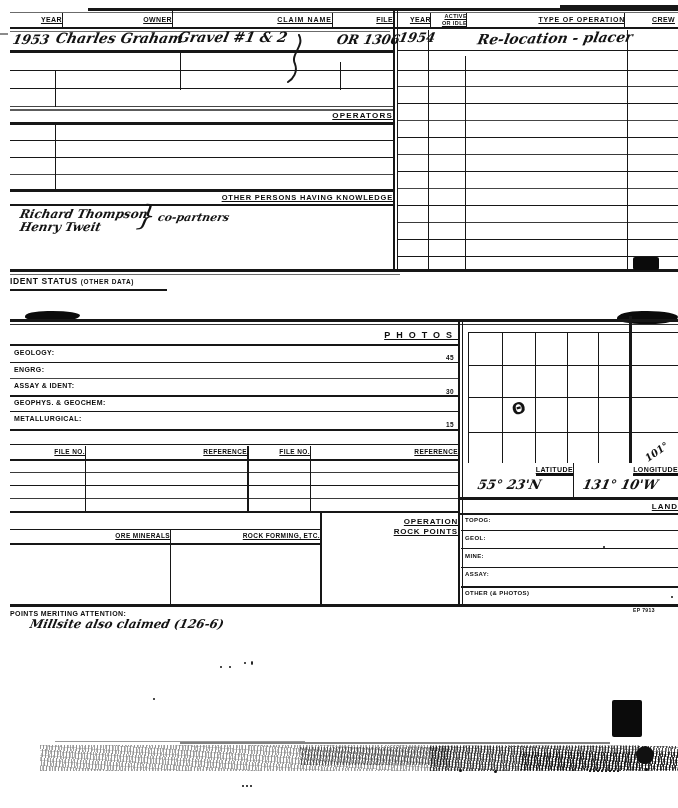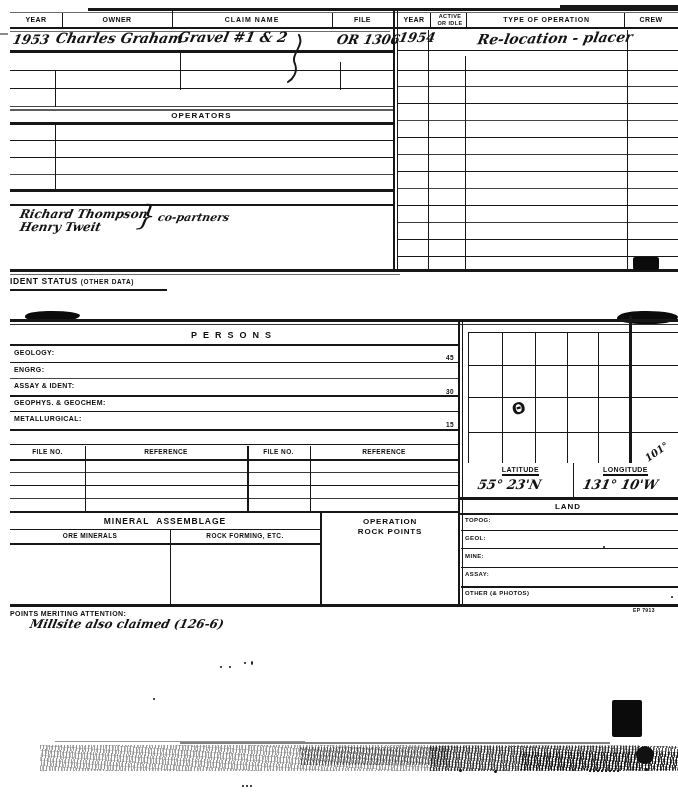--- a/index.html
+++ b/index.html
@@ -2,21 +2,21 @@
 <html><head>
 <meta charset="utf-8">
 <style>
   html,body{margin:0;padding:0;background:#e9e9e9;}
   .page{position:relative;width:678px;height:808px;background:#ffffff;overflow:hidden;
         font-family:"Liberation Sans","DejaVu Sans",sans-serif;}
   .ln{position:absolute;background:#171717;}
   .lnf{position:absolute;background:#6b6b6b;}
   .lbl{position:absolute;font-weight:bold;color:#0d0d0d;font-size:7px;letter-spacing:.4px;
        white-space:nowrap;line-height:1.1;}
-  .ctr{text-align:center;}
+  .ctr{text-align:right;text-decoration:underline;}
   .hw{position:absolute;font-family:"DejaVu Serif","Liberation Serif",serif;font-style:italic;
       font-weight:bold;color:#131313;white-space:nowrap;transform:skewX(-12deg);line-height:1;}
   .blob{position:absolute;background:#0b0b0b;border-radius:45% 55% 50% 50%/60% 50% 60% 40%;}
   .dot{position:absolute;background:#111;border-radius:50%;}
   .noise{position:absolute;
     background:
       repeating-linear-gradient(97deg, rgba(12,12,12,.8) 0 1px, transparent 1px 3px),
       repeating-linear-gradient(-76deg, rgba(25,25,25,.55) 0 1px, transparent 1px 4px),
       repeating-linear-gradient(4deg, rgba(0,0,0,.35) 0 1px, transparent 1px 5px);
   }
@@ -74,20 +74,21 @@
 
   <div class="ln" style="left:10px;top:109px;width:383px;height:2px;opacity:.7;"></div>
   <div class="lbl ctr" style="left:10px;top:112px;width:383px;font-size:8px;letter-spacing:1.2px;">OPERATORS</div>
   <div class="ln" style="left:10px;top:122px;width:383px;height:3px;"></div>
   <div class="ln" style="left:10px;top:140px;width:383px;height:1px;"></div>
   <div class="ln" style="left:10px;top:157px;width:383px;height:1px;"></div>
   <div class="ln" style="left:10px;top:174px;width:383px;height:1px;opacity:.8;"></div>
   <div class="ln" style="left:55px;top:124px;width:1px;height:66px;"></div>
   <div class="ln" style="left:10px;top:189px;width:383px;height:3px;"></div>
 
+  <div class="lbl ctr" style="left:10px;top:194px;width:383px;font-size:7.5px;letter-spacing:.8px;">OTHER PERSONS HAVING KNOWLEDGE</div>
   <div class="ln" style="left:10px;top:204px;width:383px;height:2px;"></div>
   <div class="hw" style="left:20px;top:208px;font-size:12px;">Richard Thompson</div>
   <div class="hw" style="left:20px;top:221px;font-size:12px;">Henry Tweit</div>
   <div class="hw" style="left:138px;top:202px;font-size:28px;font-weight:normal;">}</div>
   <div class="hw" style="left:158px;top:212px;font-size:11px;">co-partners</div>
 
   <div class="ln" style="left:10px;top:269px;width:668px;height:3px;"></div>
   <div class="lnf" style="left:10px;top:274px;width:390px;height:1px;"></div>
 
   <div class="ln" style="left:393px;top:9px;width:2px;height:263px;"></div>
@@ -113,21 +114,21 @@
     <span>IDENT STATUS</span>
     <span style="font-size:6.5px;">(OTHER DATA)</span>
   </div>
   <div class="ln" style="left:10px;top:289px;width:157px;height:2px;"></div>
 
   <div class="blob" style="left:25px;top:311px;width:55px;height:10px;"></div>
   <div class="blob" style="left:617px;top:311px;width:61px;height:13px;"></div>
   <div class="ln" style="left:10px;top:319px;width:668px;height:3px;"></div>
   <div class="lnf" style="left:10px;top:324px;width:668px;height:1px;background:#333;"></div>
 
-  <div class="lbl ctr" style="left:10px;top:331px;width:448px;font-size:9px;letter-spacing:6px;">PERSONS</div>
+  <div class="lbl ctr" style="left:10px;top:331px;width:448px;font-size:9px;letter-spacing:6px;">PHOTOS</div>
   <div class="ln" style="left:10px;top:344px;width:448px;height:2px;"></div>
   <div class="lbl" style="left:14px;top:349px;">GEOLOGY:</div>
   <div class="lbl" style="left:438px;top:354px;width:16px;text-align:right;font-size:6.5px;">45</div>
   <div class="ln" style="left:10px;top:362px;width:448px;height:1px;"></div>
   <div class="lbl" style="left:14px;top:366px;">ENGRG:</div>
   <div class="ln" style="left:10px;top:378px;width:448px;height:1px;opacity:.8;"></div>
   <div class="lbl" style="left:14px;top:382px;">ASSAY &amp; IDENT:</div>
   <div class="lbl" style="left:438px;top:388px;width:16px;text-align:right;font-size:6.5px;">30</div>
   <div class="ln" style="left:10px;top:395px;width:448px;height:2px;"></div>
   <div class="lbl" style="left:14px;top:399px;">GEOPHYS. &amp; GEOCHEM:</div>
@@ -143,21 +144,20 @@
   <div class="lbl ctr" style="left:310px;top:448px;width:148px;font-size:6.5px;">REFERENCE</div>
   <div class="ln" style="left:10px;top:459px;width:448px;height:2px;"></div>
   <div class="ln" style="left:85px;top:446px;width:1px;height:67px;"></div>
   <div class="ln" style="left:247px;top:446px;width:2px;height:67px;"></div>
   <div class="ln" style="left:310px;top:446px;width:1px;height:67px;"></div>
   <div class="ln" style="left:10px;top:472px;width:448px;height:1px;opacity:.85;"></div>
   <div class="ln" style="left:10px;top:485px;width:448px;height:1px;"></div>
   <div class="ln" style="left:10px;top:498px;width:448px;height:1px;opacity:.85;"></div>
   <div class="ln" style="left:10px;top:511px;width:448px;height:2px;"></div>
 
-  <div class="lbl ctr" style="left:10px;top:517px;width:310px;font-size:8.5px;letter-spacing:1px;word-spacing:4px;">MINERAL ASSEMBLAGE</div>
   <div class="ln" style="left:10px;top:529px;width:310px;height:1px;"></div>
   <div class="lbl ctr" style="left:10px;top:532px;width:160px;font-size:6.5px;">ORE MINERALS</div>
   <div class="lbl ctr" style="left:170px;top:532px;width:150px;font-size:6.5px;">ROCK FORMING, ETC.</div>
   <div class="ln" style="left:10px;top:543px;width:310px;height:2px;"></div>
   <div class="ln" style="left:170px;top:530px;width:1px;height:75px;"></div>
   <div class="ln" style="left:320px;top:513px;width:2px;height:92px;"></div>
   <div class="lbl ctr" style="left:322px;top:518px;width:136px;font-size:8px;letter-spacing:.8px;">OPERATION</div>
   <div class="lbl ctr" style="left:322px;top:528px;width:136px;font-size:8px;letter-spacing:.8px;">ROCK POINTS</div>
 
   <div class="ln" style="left:458px;top:322px;width:2px;height:285px;"></div>

